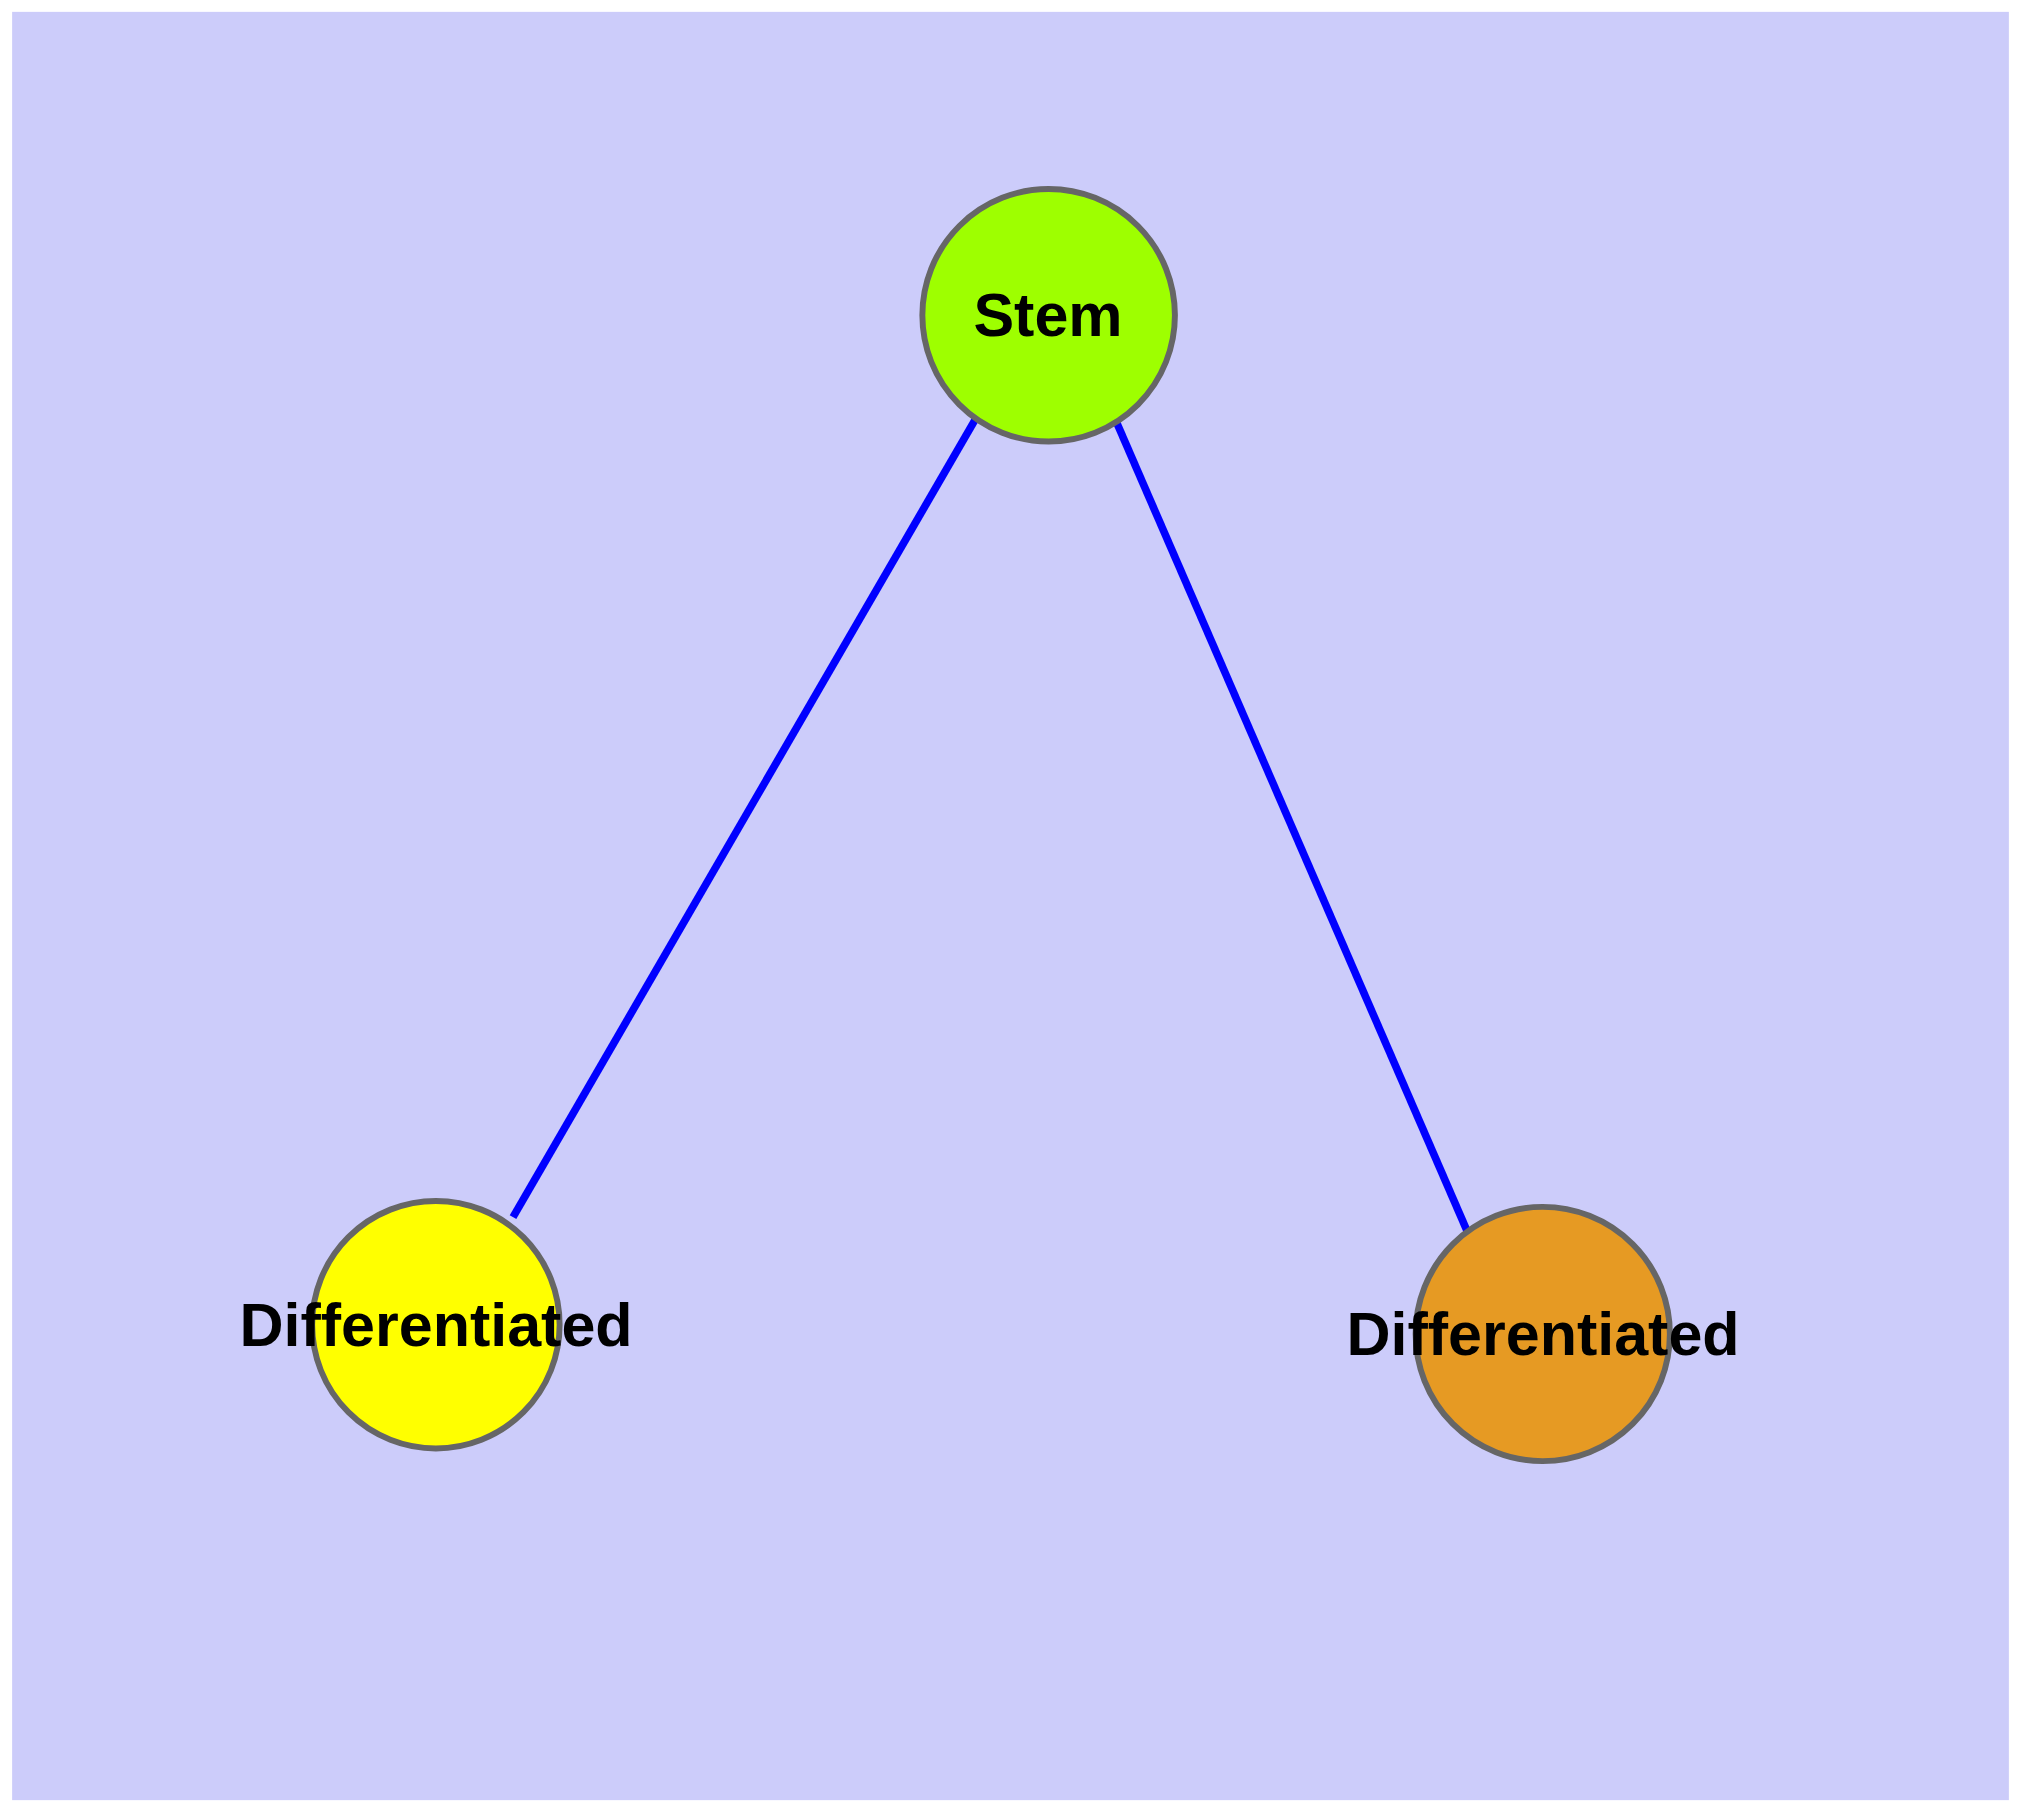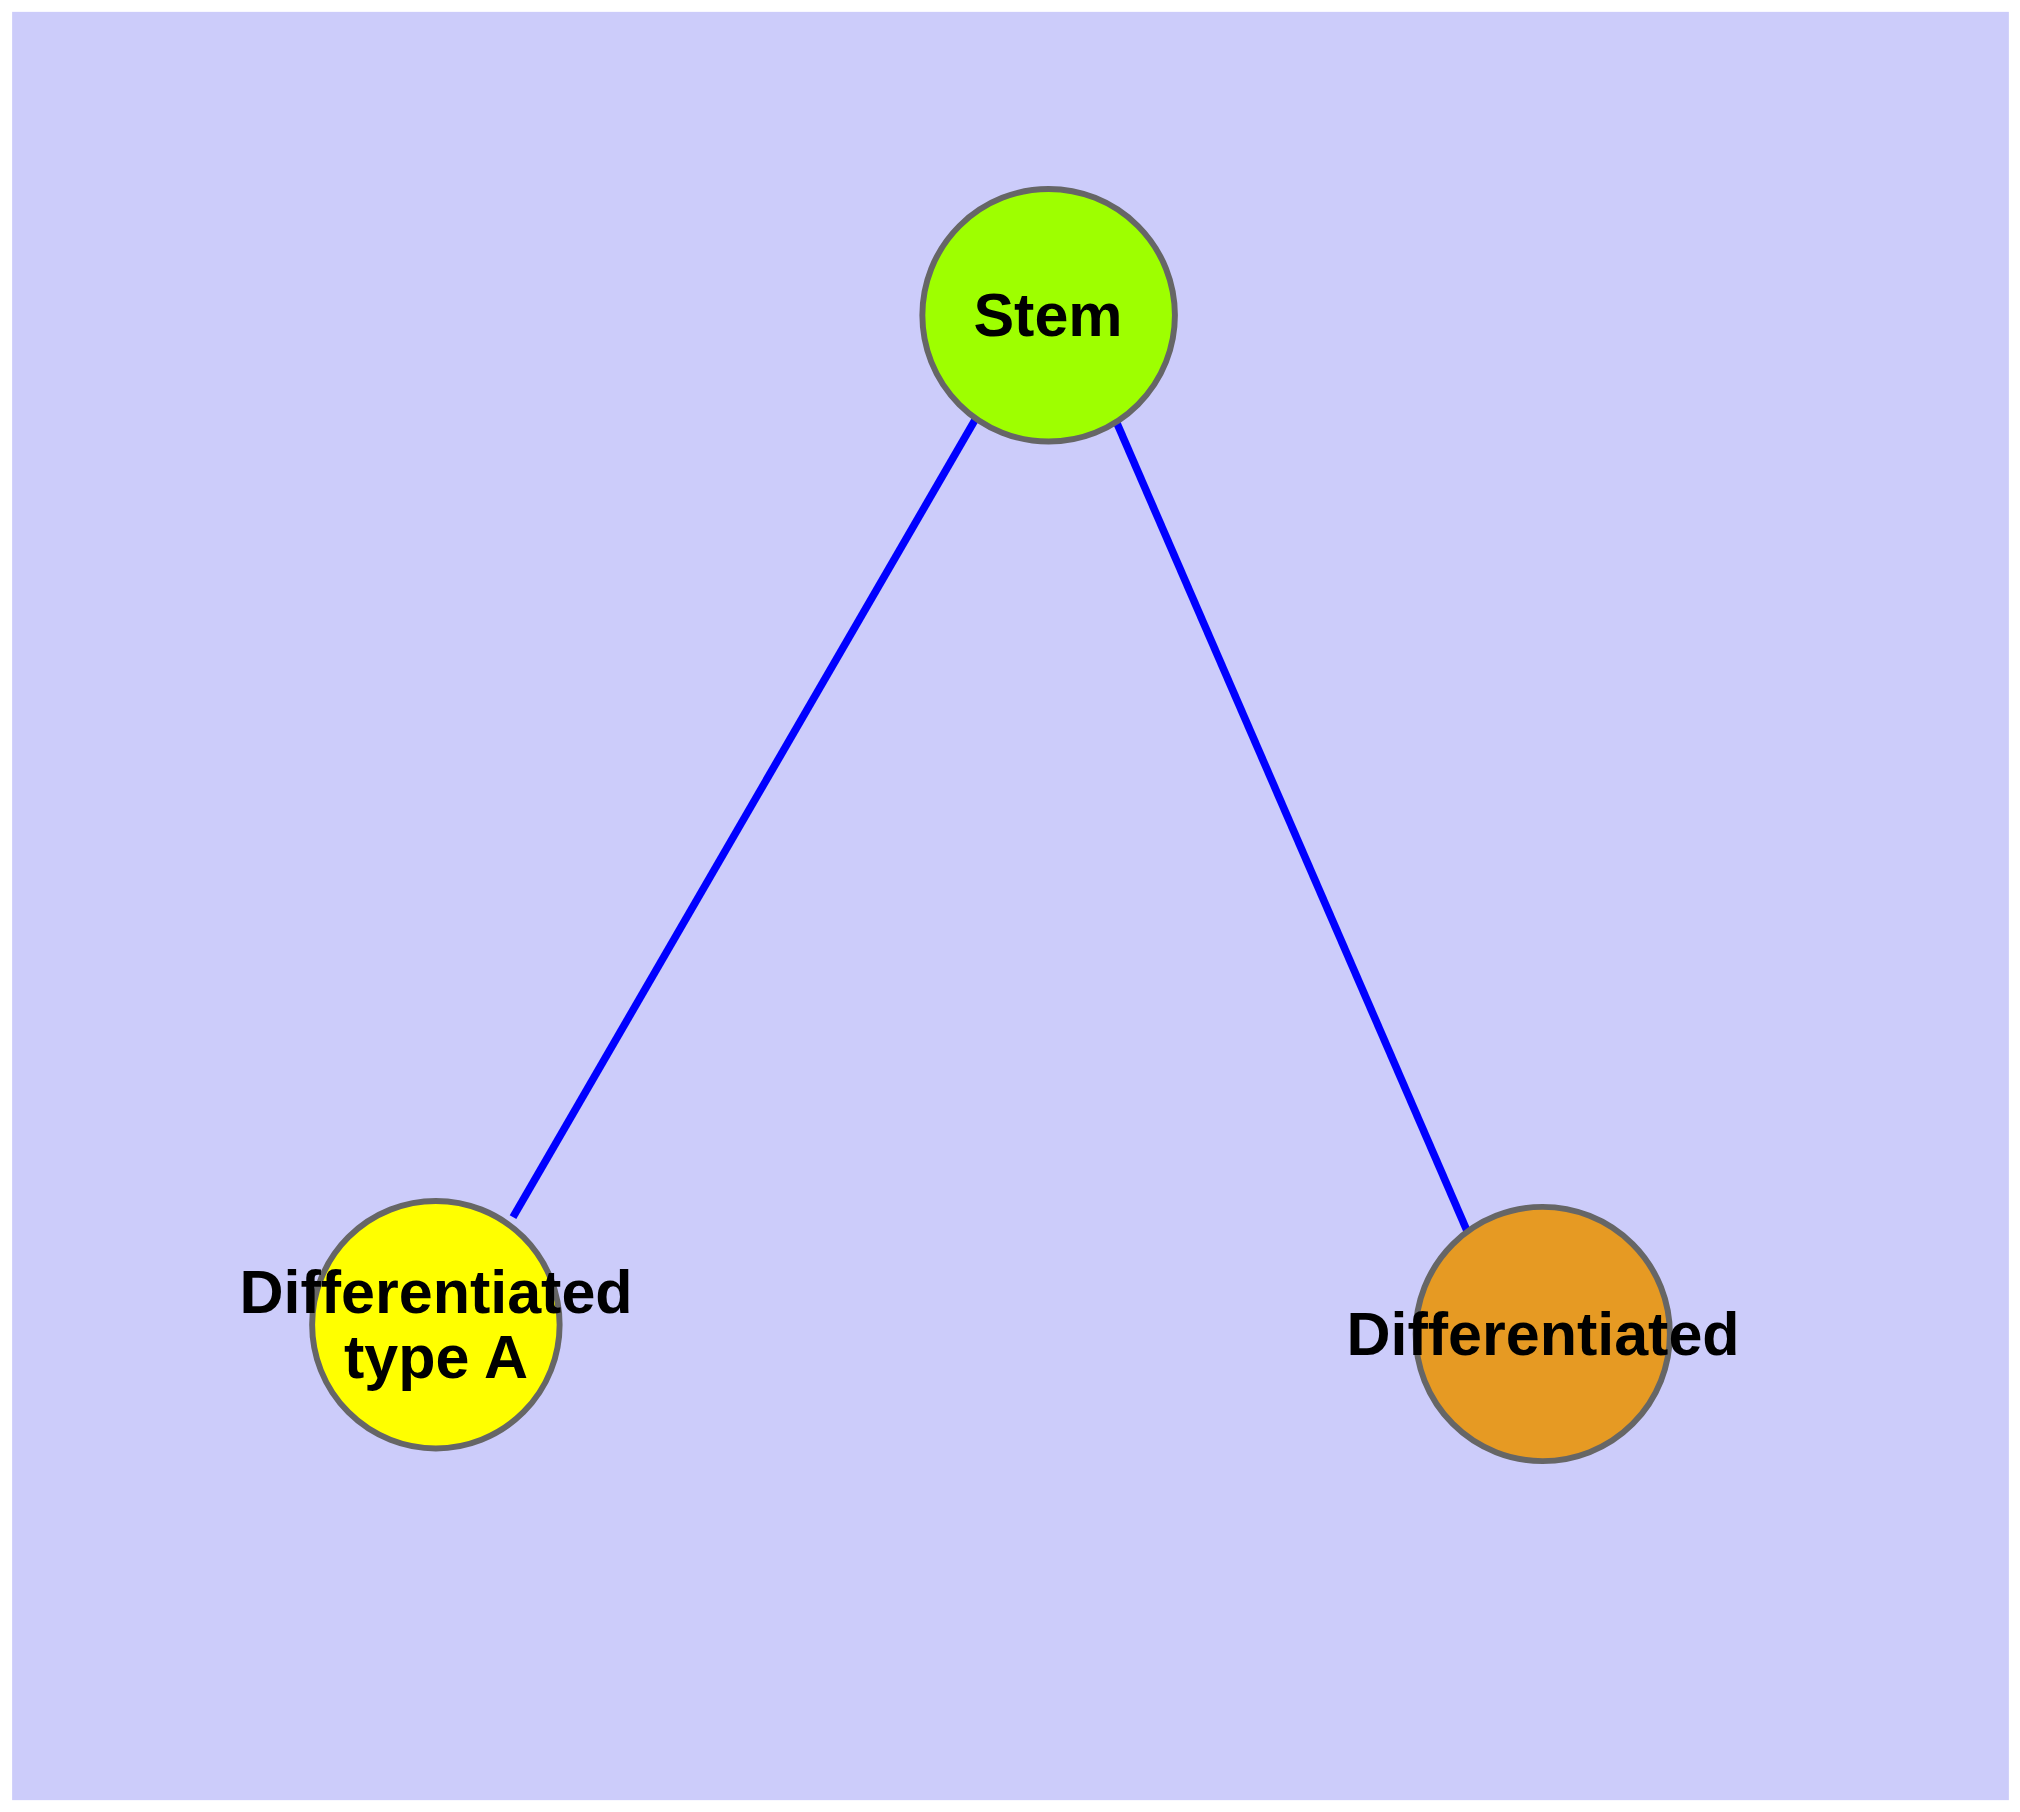--- a/index.html
+++ b/index.html
@@ -51,17 +51,17 @@
         <line x1="1317" y1="498" x2="1731" y2="1453" stroke="#0000ff" stroke-width="9" stroke-linecap="butt"></line>
       </g>
     <g id="node-layer">
         <circle cx="1237" cy="372" r="149" fill="#9eff00" stroke="#666666" stroke-width="7"></circle>
         <circle cx="514" cy="1563" r="146" fill="#ffff00" stroke="#666666" stroke-width="7"></circle>
         <circle cx="1820" cy="1574" r="150" fill="#e69a23" stroke="#666666" stroke-width="7"></circle>
       </g>
   </svg>
   <div id="label-layer">
       <div class="node-label" style="left: 1048px; top: 315px; font-size: 61px; font-weight: bold; color: rgb(0, 0, 0);"><div>Stem</div></div>
-      <div class="node-label" style="left: 436px; top: 1325px; font-size: 61px; font-weight: bold; color: rgb(0, 0, 0);"><div>Differentiated</div><div>type A</div></div>
+      <div class="node-label" style="left: 436px; top: 1325px; font-size: 61px; font-weight: bold; color: rgb(0, 0, 0);"><div>Differentiated</div></div>
       <div class="node-label" style="left: 1543px; top: 1334px; font-size: 61px; font-weight: bold; color: rgb(0, 0, 0);"><div>Differentiated</div></div>
     </div>
 </div>
 
 
 </body></html>

